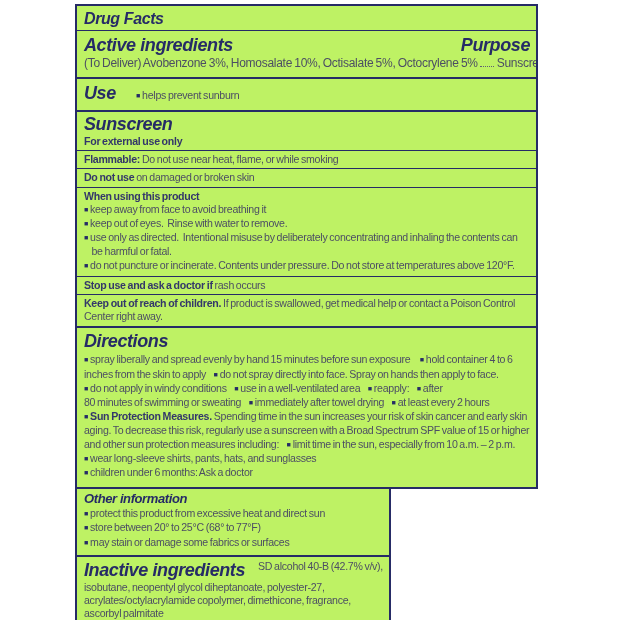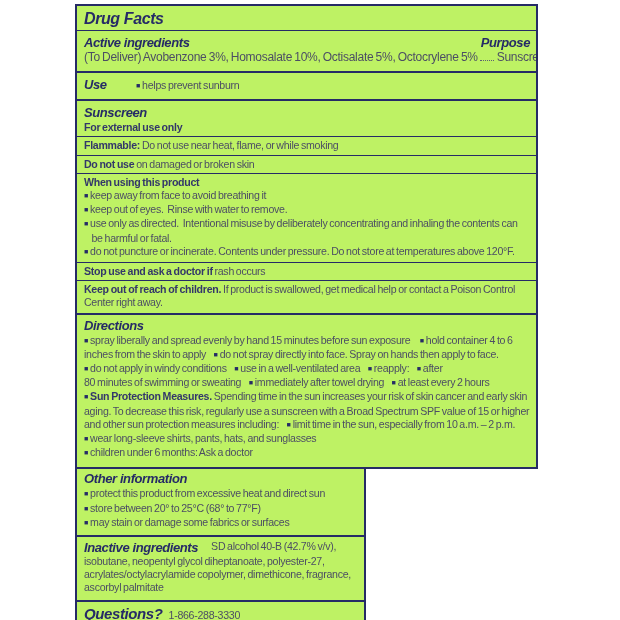--- a/index.html
+++ b/index.html
@@ -9,31 +9,31 @@
   }
   html,body{margin:0;padding:0;}
   body{
     width:620px;height:620px;background:#ffffff;position:relative;
     font-family:"Liberation Sans", sans-serif;
     -webkit-font-smoothing:antialiased;
   }
   .label{position:absolute;left:75px;top:4px;}
   .box{box-sizing:border-box;border:2px solid var(--navy);background:#bef264;overflow:hidden;}
   .box1{width:463px;}
-  .boxn{width:291px;margin-top:-2px;}
+  .boxn{width:316px;margin-top:-2px;}
   .sec{padding:2px 6px 3px 7px;overflow:hidden;}
   hr{border:none;margin:0;}
   hr.r1{border-top:1px solid var(--navy);}
   hr.r2{border-top:2px solid var(--navy);}
   .h1{
     font-size:16px;font-weight:bold;font-style:italic;color:var(--navy);
     letter-spacing:-0.4px;white-space:nowrap;
   }
   .h2{
-    font-size:13px;font-weight:bold;font-style:italic;color:var(--navy);
+    font-size:18px;font-weight:bold;font-style:italic;color:var(--navy);
     letter-spacing:-0.4px;white-space:nowrap;
   }
   .h3{
     font-size:13px;font-weight:bold;font-style:italic;color:var(--navy);
     letter-spacing:-0.4px;white-space:nowrap;
   }
   .line{
     font-size:10.6px;line-height:13.2px;color:var(--body);
     letter-spacing:-0.28px;word-spacing:-0.8px;white-space:nowrap;
   }

